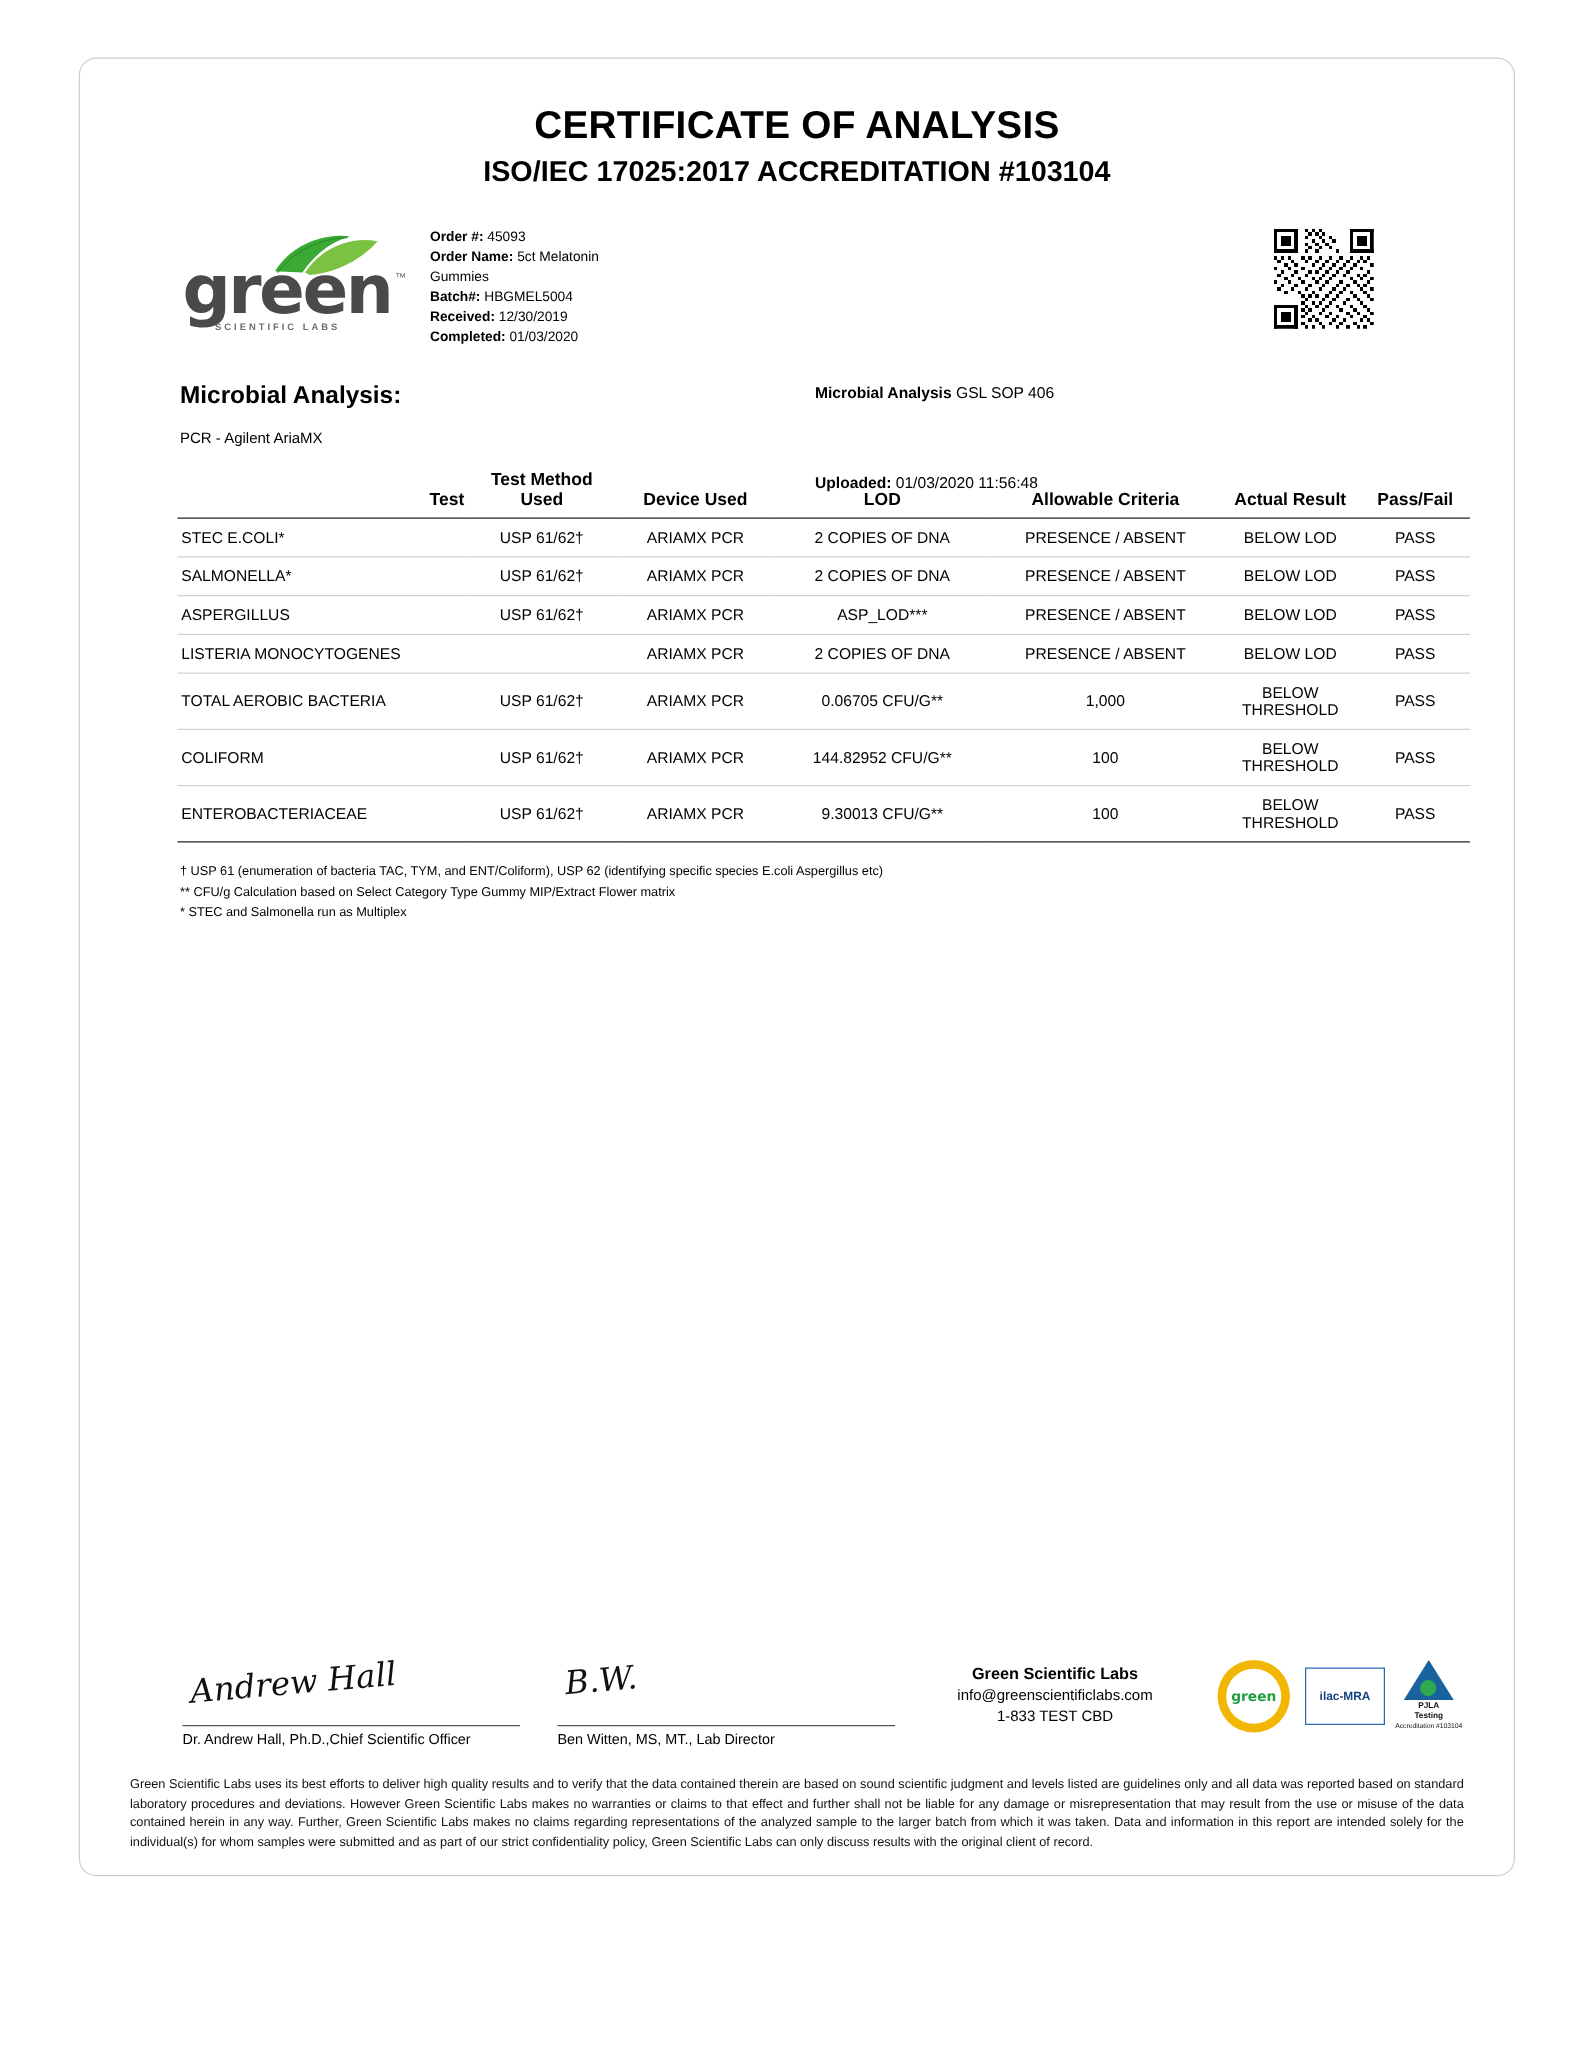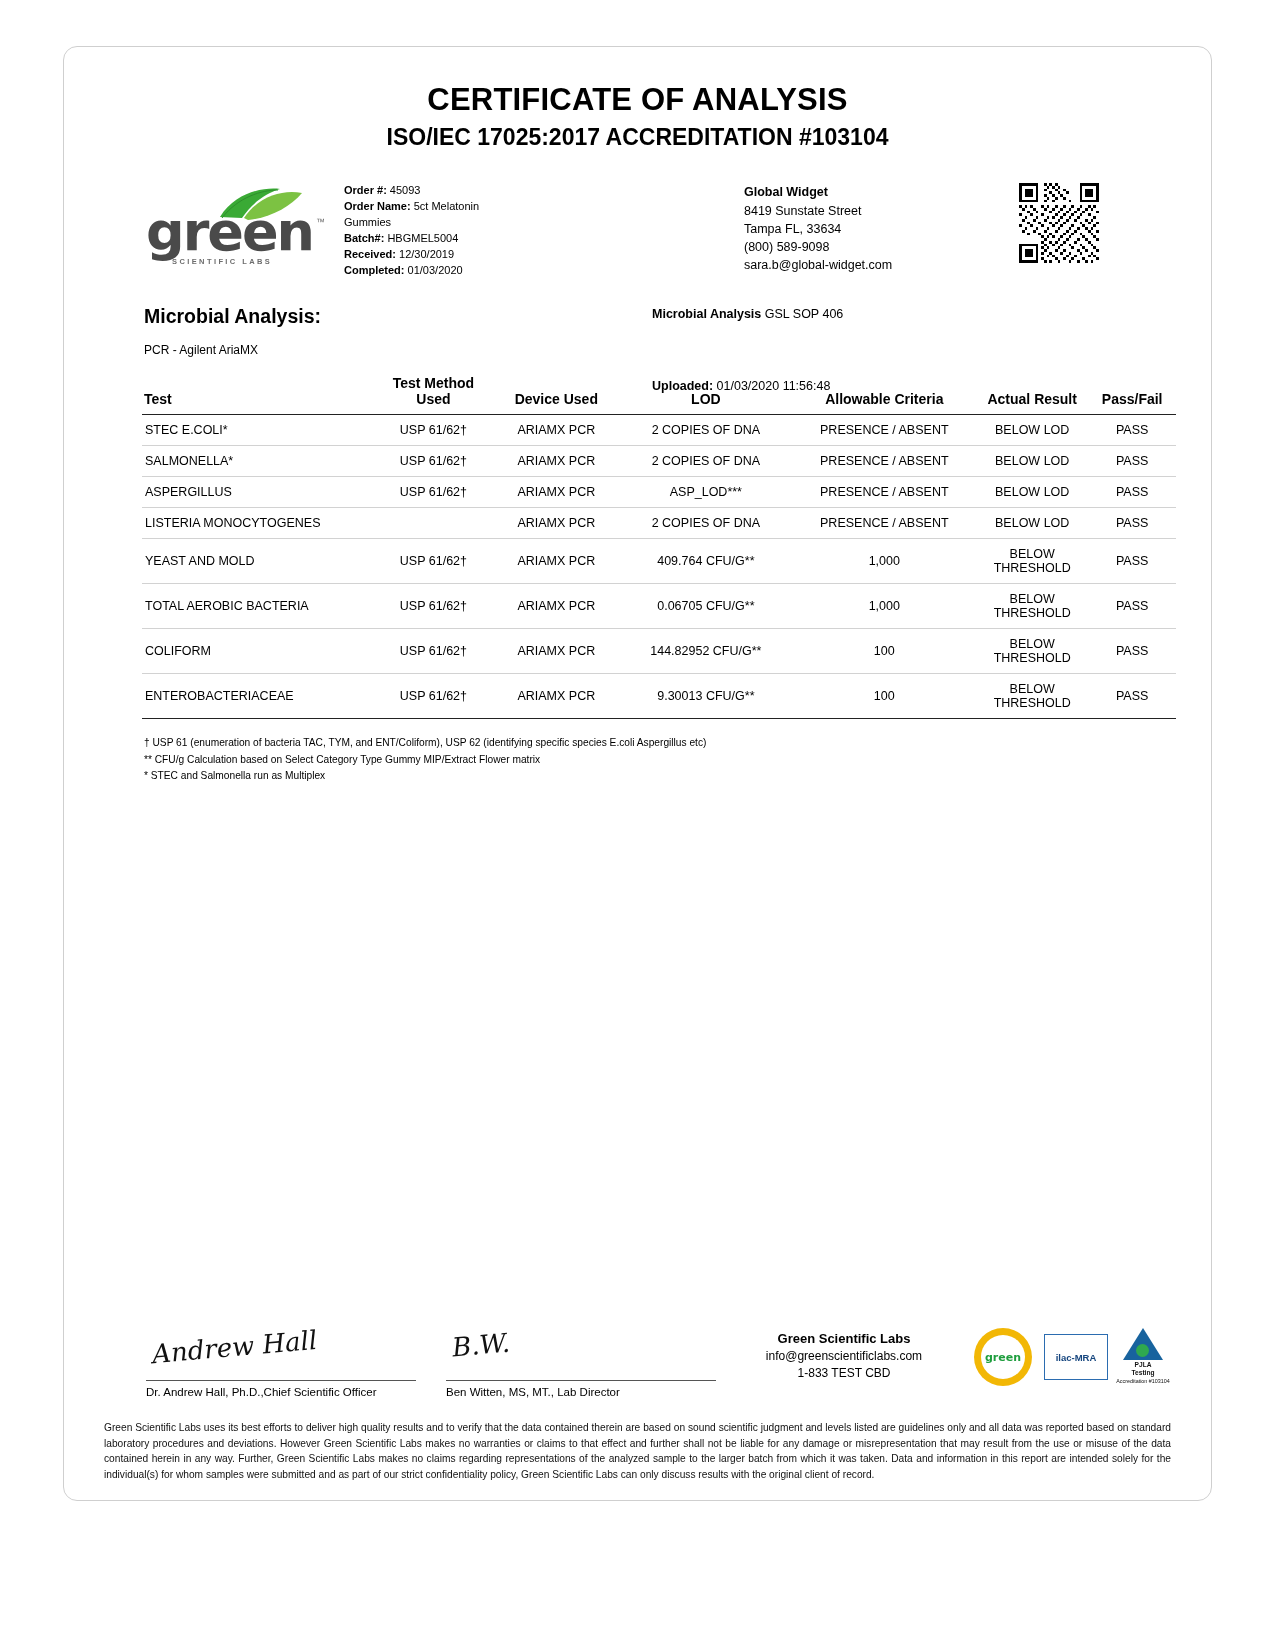--- a/index.html
+++ b/index.html
@@ -171,21 +171,21 @@
   }
   table.data thead th {
     font-size: 14px;
     font-weight: bold;
     text-align: center;
     padding: 2px 2px 7px 2px;
     vertical-align: bottom;
     border-bottom: 1.3px solid #222;
   }
   table.data thead th.left {
-    text-align: left;
+    text-align: right;
   }
   table.data tbody td {
     text-align: center;
     padding: 8px 3px;
     border-bottom: 1px solid #d2d2d2;
     vertical-align: middle;
   }
   table.data tbody td.left {
     text-align: left;
   }
@@ -364,27 +364,20 @@
           <div>
             <b>Received:</b>
             <span>12/30/2019</span>
           </div>
           <div>
             <b>Completed:</b>
             <span>01/03/2020</span>
           </div>
         </div>
 
-        <div class="client-block">
-          <div style="font-weight:bold">Global Widget</div>
-          <div>8419 Sunstate Street</div>
-          <div>Tampa FL, 33634</div>
-          <div>(800) 589-9098</div>
-          <div>sara.b@global-widget.com</div>
-        </div>
 
         <svg class="qr" viewBox="0 0 29 29" shape-rendering="crispEdges">
           <rect width="29" height="29" fill="#fff"></rect>
           <g fill="#000">
             <rect x="0" y="0" width="7" height="1"></rect>
               <rect x="0" y="6" width="7" height="1"></rect>
             <rect x="0" y="0" width="1" height="7"></rect>
               <rect x="6" y="0" width="1" height="7"></rect>
             <rect x="2" y="2" width="3" height="3"></rect>
             <rect x="22" y="0" width="7" height="1"></rect>
@@ -631,29 +624,20 @@
           <tr>
             <td class="left">LISTERIA MONOCYTOGENES</td>
             <td></td>
             <td>ARIAMX PCR</td>
             <td>2 COPIES OF DNA</td>
             <td>PRESENCE / ABSENT</td>
             <td>BELOW LOD</td>
             <td>PASS</td>
           </tr>
           <tr>
-            <td class="left">YEAST AND MOLD</td>
-            <td>USP 61/62†</td>
-            <td>ARIAMX PCR</td>
-            <td>409.764 CFU/G**</td>
-            <td>1,000</td>
-            <td>BELOW THRESHOLD</td>
-            <td>PASS</td>
-          </tr>
-          <tr>
             <td class="left">TOTAL AEROBIC BACTERIA</td>
             <td>USP 61/62†</td>
             <td>ARIAMX PCR</td>
             <td>0.06705 CFU/G**</td>
             <td>1,000</td>
             <td>BELOW THRESHOLD</td>
             <td>PASS</td>
           </tr>
           <tr>
             <td class="left">COLIFORM</td>

